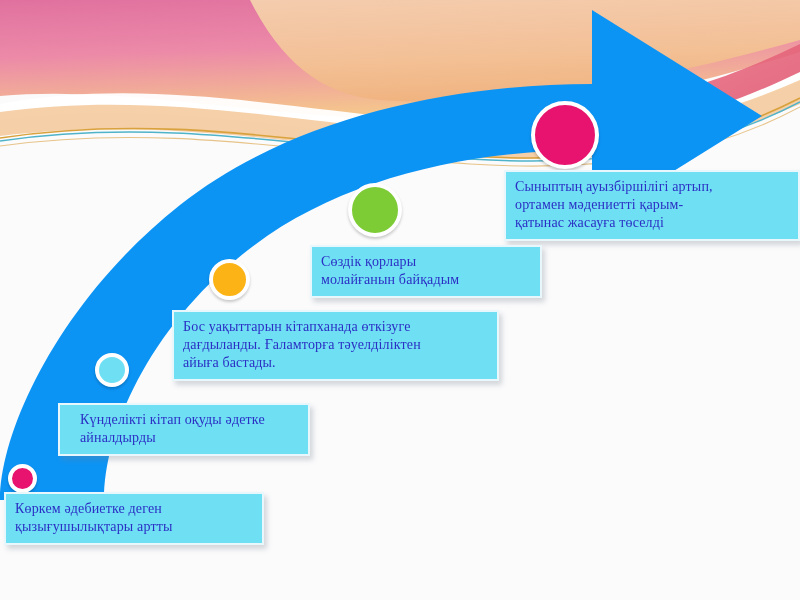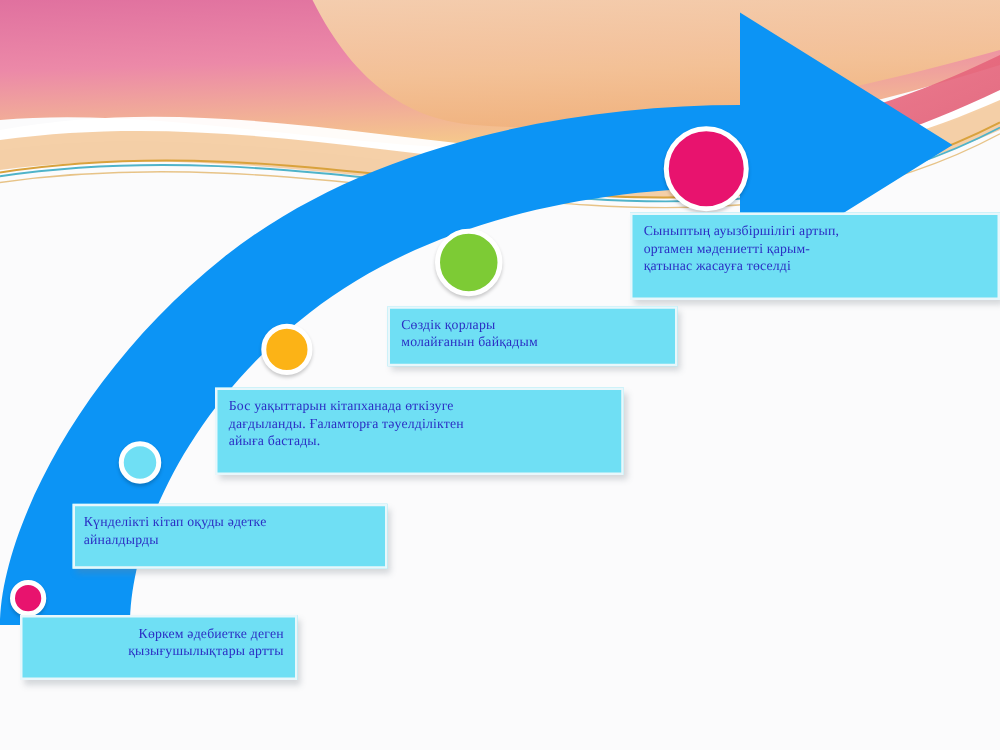--- a/index.html
+++ b/index.html
@@ -45,21 +45,21 @@
 
   
   .callout {
     position: absolute;
     box-sizing: border-box;
     background: #6FDFF4;
     border: 2px solid #e8f7fb;
     box-shadow: 3px 4px 5px rgba(120,130,140,0.30);
     color: #2B2FC4;
     font-family: "Liberation Serif", "DejaVu Serif", serif;
-    font-size: 11px;
+    font-size: 14px;
     line-height: 1.28;
     padding: 6px 9px 7px 9px;
     letter-spacing: 0.15px;
     white-space: pre-line;
   }
 </style>
 </head>
 <body>
 
 <div id="slide">
@@ -133,19 +133,19 @@
 ортамен мәдениетті қарым-
 қатынас жасауға төселді</div>
 
   <div class="callout" style="left:310px; top:245px; width:232px; min-height:48px; ">Сөздік қорлары
 молайғанын байқадым</div>
 
   <div class="callout" style="left:172px; top:310px; width:327px; min-height:70px; ">Бос уақыттарын кітапханада өткізуге
 дағдыланды. Ғаламторға тәуелділіктен
 айыға бастады.</div>
 
-  <div class="callout" style="left:58px; top:403px; width:252px; min-height:52px; padding-left:7px;">Күнделікті кітап оқуды әдетке
+  <div class="callout" style="left:58px; top:403px; width:252px; min-height:52px; padding-left:20px;">Күнделікті кітап оқуды әдетке
 айналдырды</div>
 
-  <div class="callout" style="left:16px; top:492px; width:222px; min-height:52px; padding-left:9px;text-align:right;">Көркем әдебиетке деген
+  <div class="callout" style="left:4px; top:492px; width:260px; min-height:52px; padding-left:9px;">Көркем әдебиетке деген
 қызығушылықтары артты</div>
 
 </div>
 
 </body></html>

